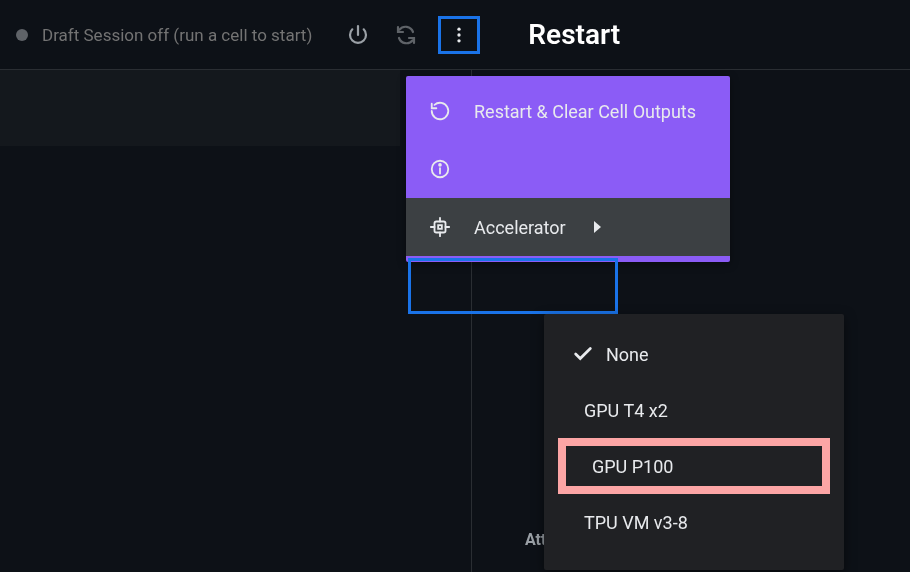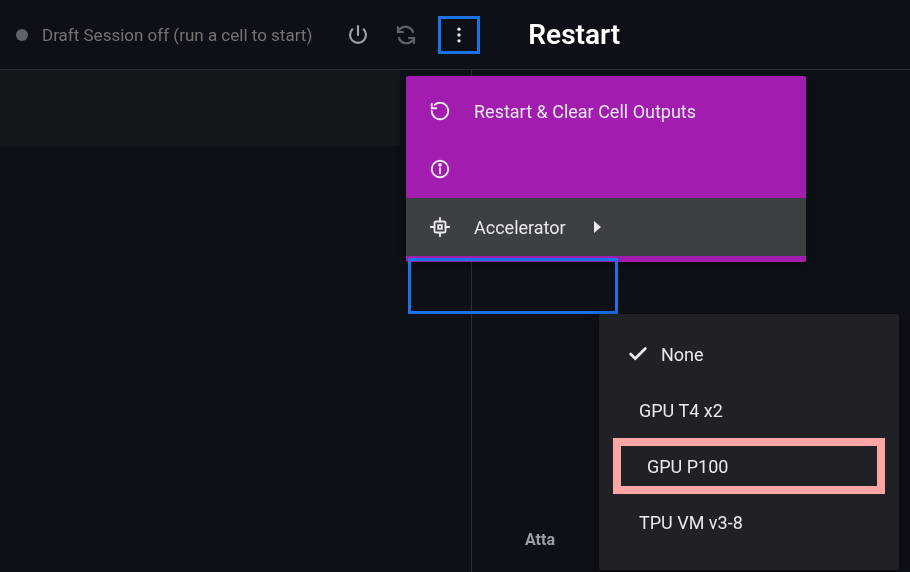--- a/index.html
+++ b/index.html
@@ -95,22 +95,22 @@
       top: 530px;
       color: #9aa0a6;
       font-size: 16px;
       font-weight: bold;
     }
 
     .dropdown-menu {
       position: absolute;
       top: 76px;
       left: 406px;
-      width: 400px;
-      background: #a21caf;
+      width: 324px;
+      background: #8b5cf6;
       border-radius: 2px;
       box-shadow: 0 2px 8px rgba(0,0,0,0.4);
       padding: 6px 0;
     }
 
     .menu-item {
       display: flex;
       align-items: center;
       height: 58px;
       padding: 0 22px;
@@ -131,21 +131,21 @@
       width: 210px;
       height: 56px;
       border: 3px solid #1a73e8;
       pointer-events: none;
       z-index: 5;
     }
 
     .submenu {
       position: absolute;
       top: 314px;
-      left: 599px;
+      left: 544px;
       width: 300px;
       background: #202124;
       border-radius: 2px;
       box-shadow: 0 4px 12px rgba(0,0,0,0.5);
       padding: 12px 14px 20px;
       z-index: 10;
     }
     .sub-item {
       display: flex;
       align-items: center;

